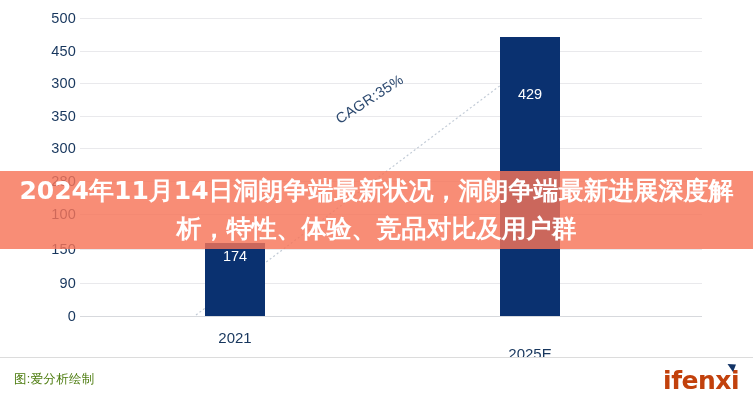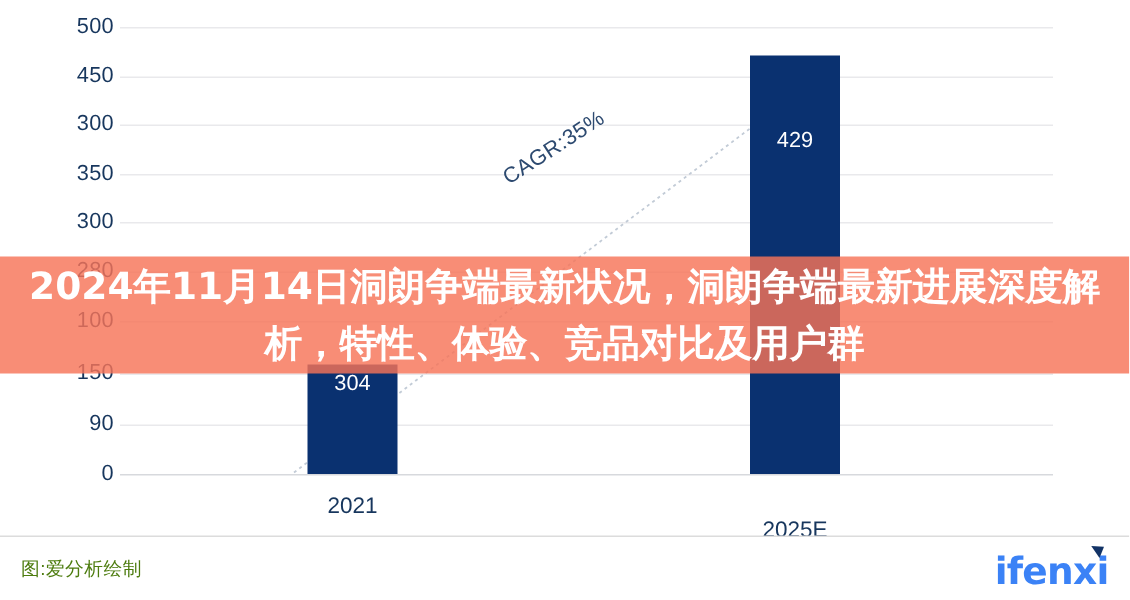--- a/index.html
+++ b/index.html
@@ -172,21 +172,21 @@
     top: 7px;
     height: 28px;
     display: flex;
     align-items: flex-end;
   }
 
   #brand-word {
     font-family: "DejaVu Sans", sans-serif;
     font-size: 25px;
     font-weight: bold;
-    color: #3b82f6;
+    color: #c2410c;
     letter-spacing: -0.5px;
     line-height: 1;
   }
 
   #brand-swoosh {
     position: absolute;
     right: 1px;
     top: -2px;
   }
 </style>
@@ -222,21 +222,21 @@
 
     <div id="axis-baseline"></div>
 
     <svg id="cagr-arrow" viewBox="0 0 753 355">
       <line x1="196" y1="315" x2="538" y2="57" stroke="#c2cbd6" stroke-width="1.2" stroke-dasharray="2,2.4"></line>
       <polygon points="546,51 531,56 538,63" fill="#b9c3d0"></polygon>
     </svg>
     <div id="cagr-label">CAGR:35%</div>
 
     <div class="bar" style="left:205px; top:243px; width:60px; height:73px;"></div>
-    <div class="bar-value" style="left:205px; top:249px; width:60px;">304</div>
+    <div class="bar-value" style="left:205px; top:249px; width:60px;">174</div>
 
     <div class="bar" style="left:500px; top:37px; width:60px; height:279px;"></div>
     <div class="bar-value" style="left:500px; top:87px; width:60px;">429</div>
 
     <div class="x-tick" style="left:195px; width:80px;">2021</div>
     <div class="x-tick" style="left:490px; width:80px;margin-top:16px;">2025E</div>
   </div>
 
   <div id="headline-band">
     <div id="headline-text">2024年11月14日洞朗争端最新状况，洞朗争端最新进展深度解析，特性、体验、竞品对比及用户群</div>

